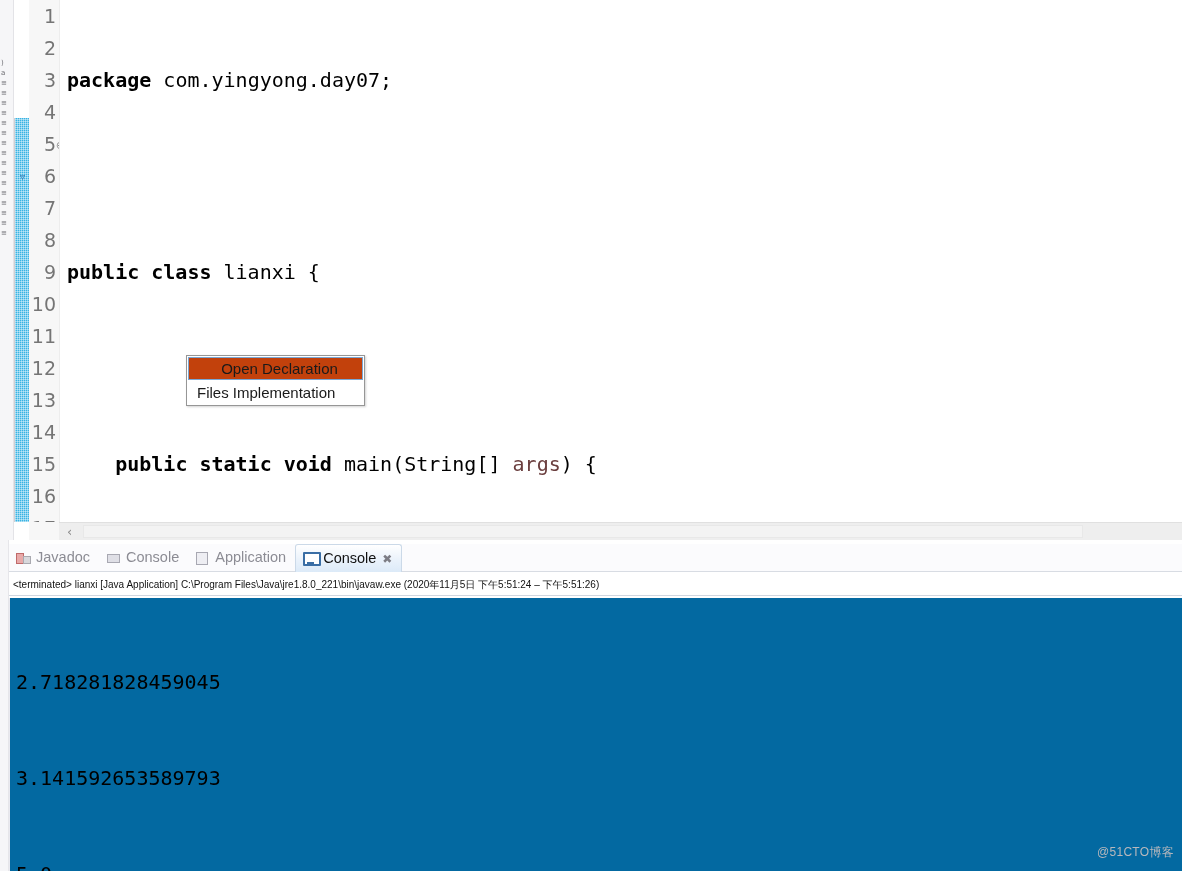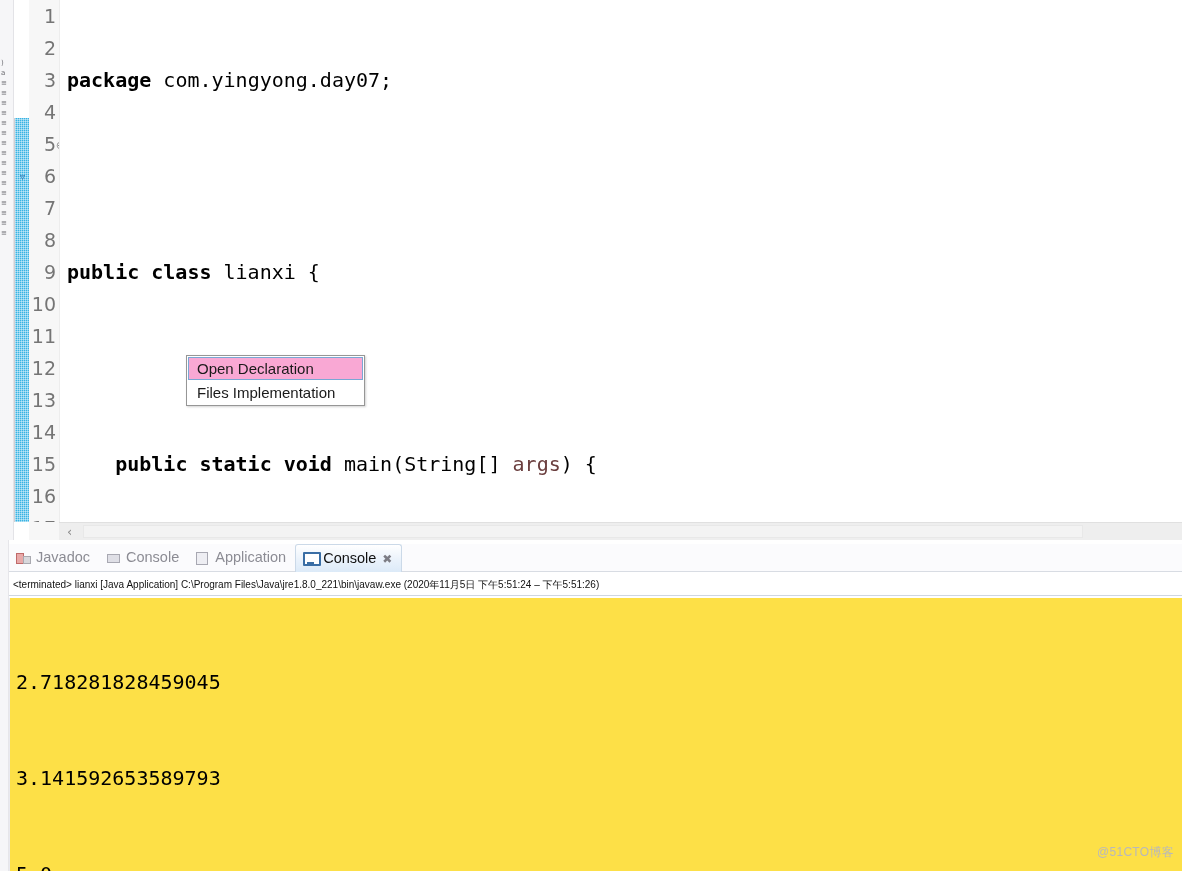--- a/index.html
+++ b/index.html
@@ -110,25 +110,26 @@
     border: 1px solid #969696;
     box-shadow: 1px 1px 2px rgba(0,0,0,0.18);
     z-index: 40;
     font-family: "Liberation Sans", sans-serif;
   }
   .popup .mi {
     height: 24px; line-height: 24px; padding-left: 10px;
     font-size: 15px; color: #1a1a1a; white-space: nowrap;
   }
   .popup .mi.sel {
-    background: #f9a8d4;
+    background: #c2410c;
     border: 1px solid #7aa7d4;
     margin: 1px;
     height: 23px; line-height: 21px;
     padding-left: 8px;
+    text-align: center;
   }
 
   
   .panel {
     position: absolute; left: 0; top: 540px; width: 1182px; height: 331px;
     background: #ffffff;
   }
   .panel-left-sliver {
     position: absolute; left: 0; top: 0; width: 9px; height: 331px;
     background: #f6f6f8; border-right: 1px solid #e6e6ea;
@@ -160,21 +161,21 @@
 
   .run-status {
     position: absolute; left: 9px; top: 34px; right: 0; height: 22px;
     font-family: "Liberation Sans", sans-serif;
     font-size: 10px; color: #111; line-height: 22px;
     white-space: nowrap; padding-left: 4px;
     border-bottom: 1px solid #cfd6e0;
   }
   .console-out {
     position: absolute; left: 9px; top: 58px; right: 0; bottom: 0;
-    background: #fde047;
+    background: #0369a1;
     font-family: "DejaVu Sans Mono", monospace;
     font-size: 20px; line-height: 32px; color: #000;
     padding: 4px 0 0 6px;
     white-space: pre;
     overflow: hidden;
     border-left: 1px solid #e9e9ef;
   }
   .console-out div { height: 32px; }
 
   .watermark {

